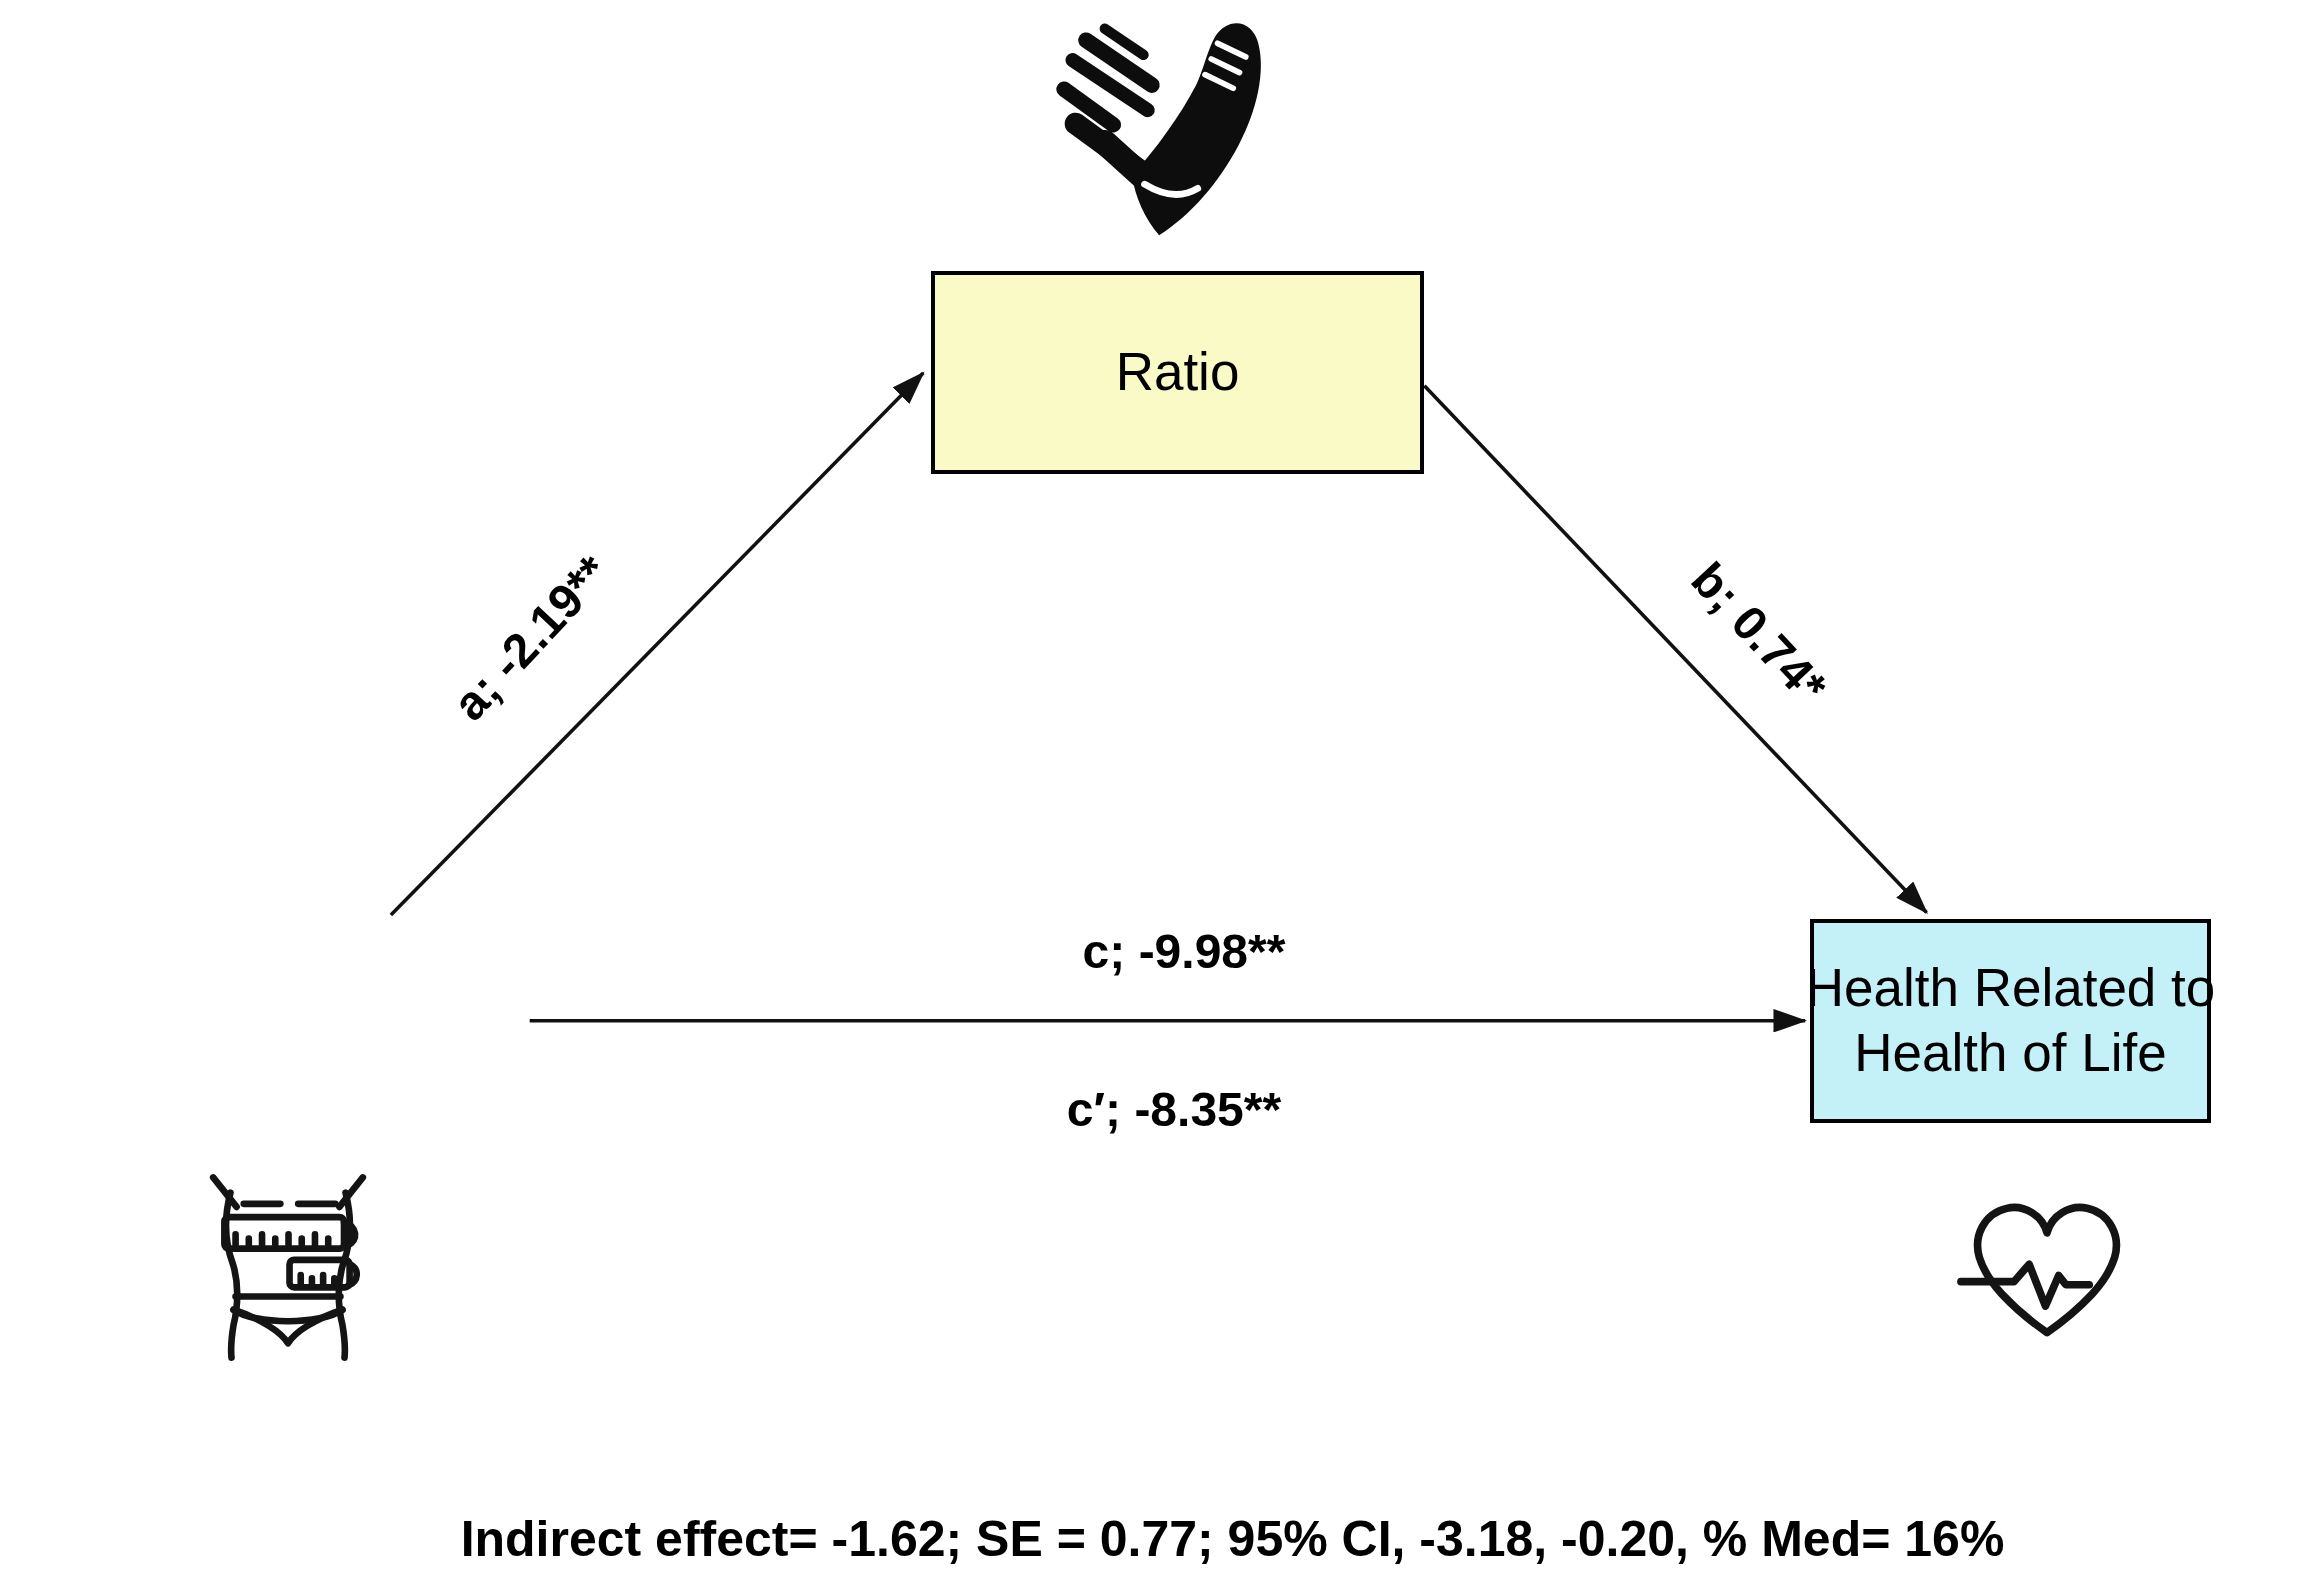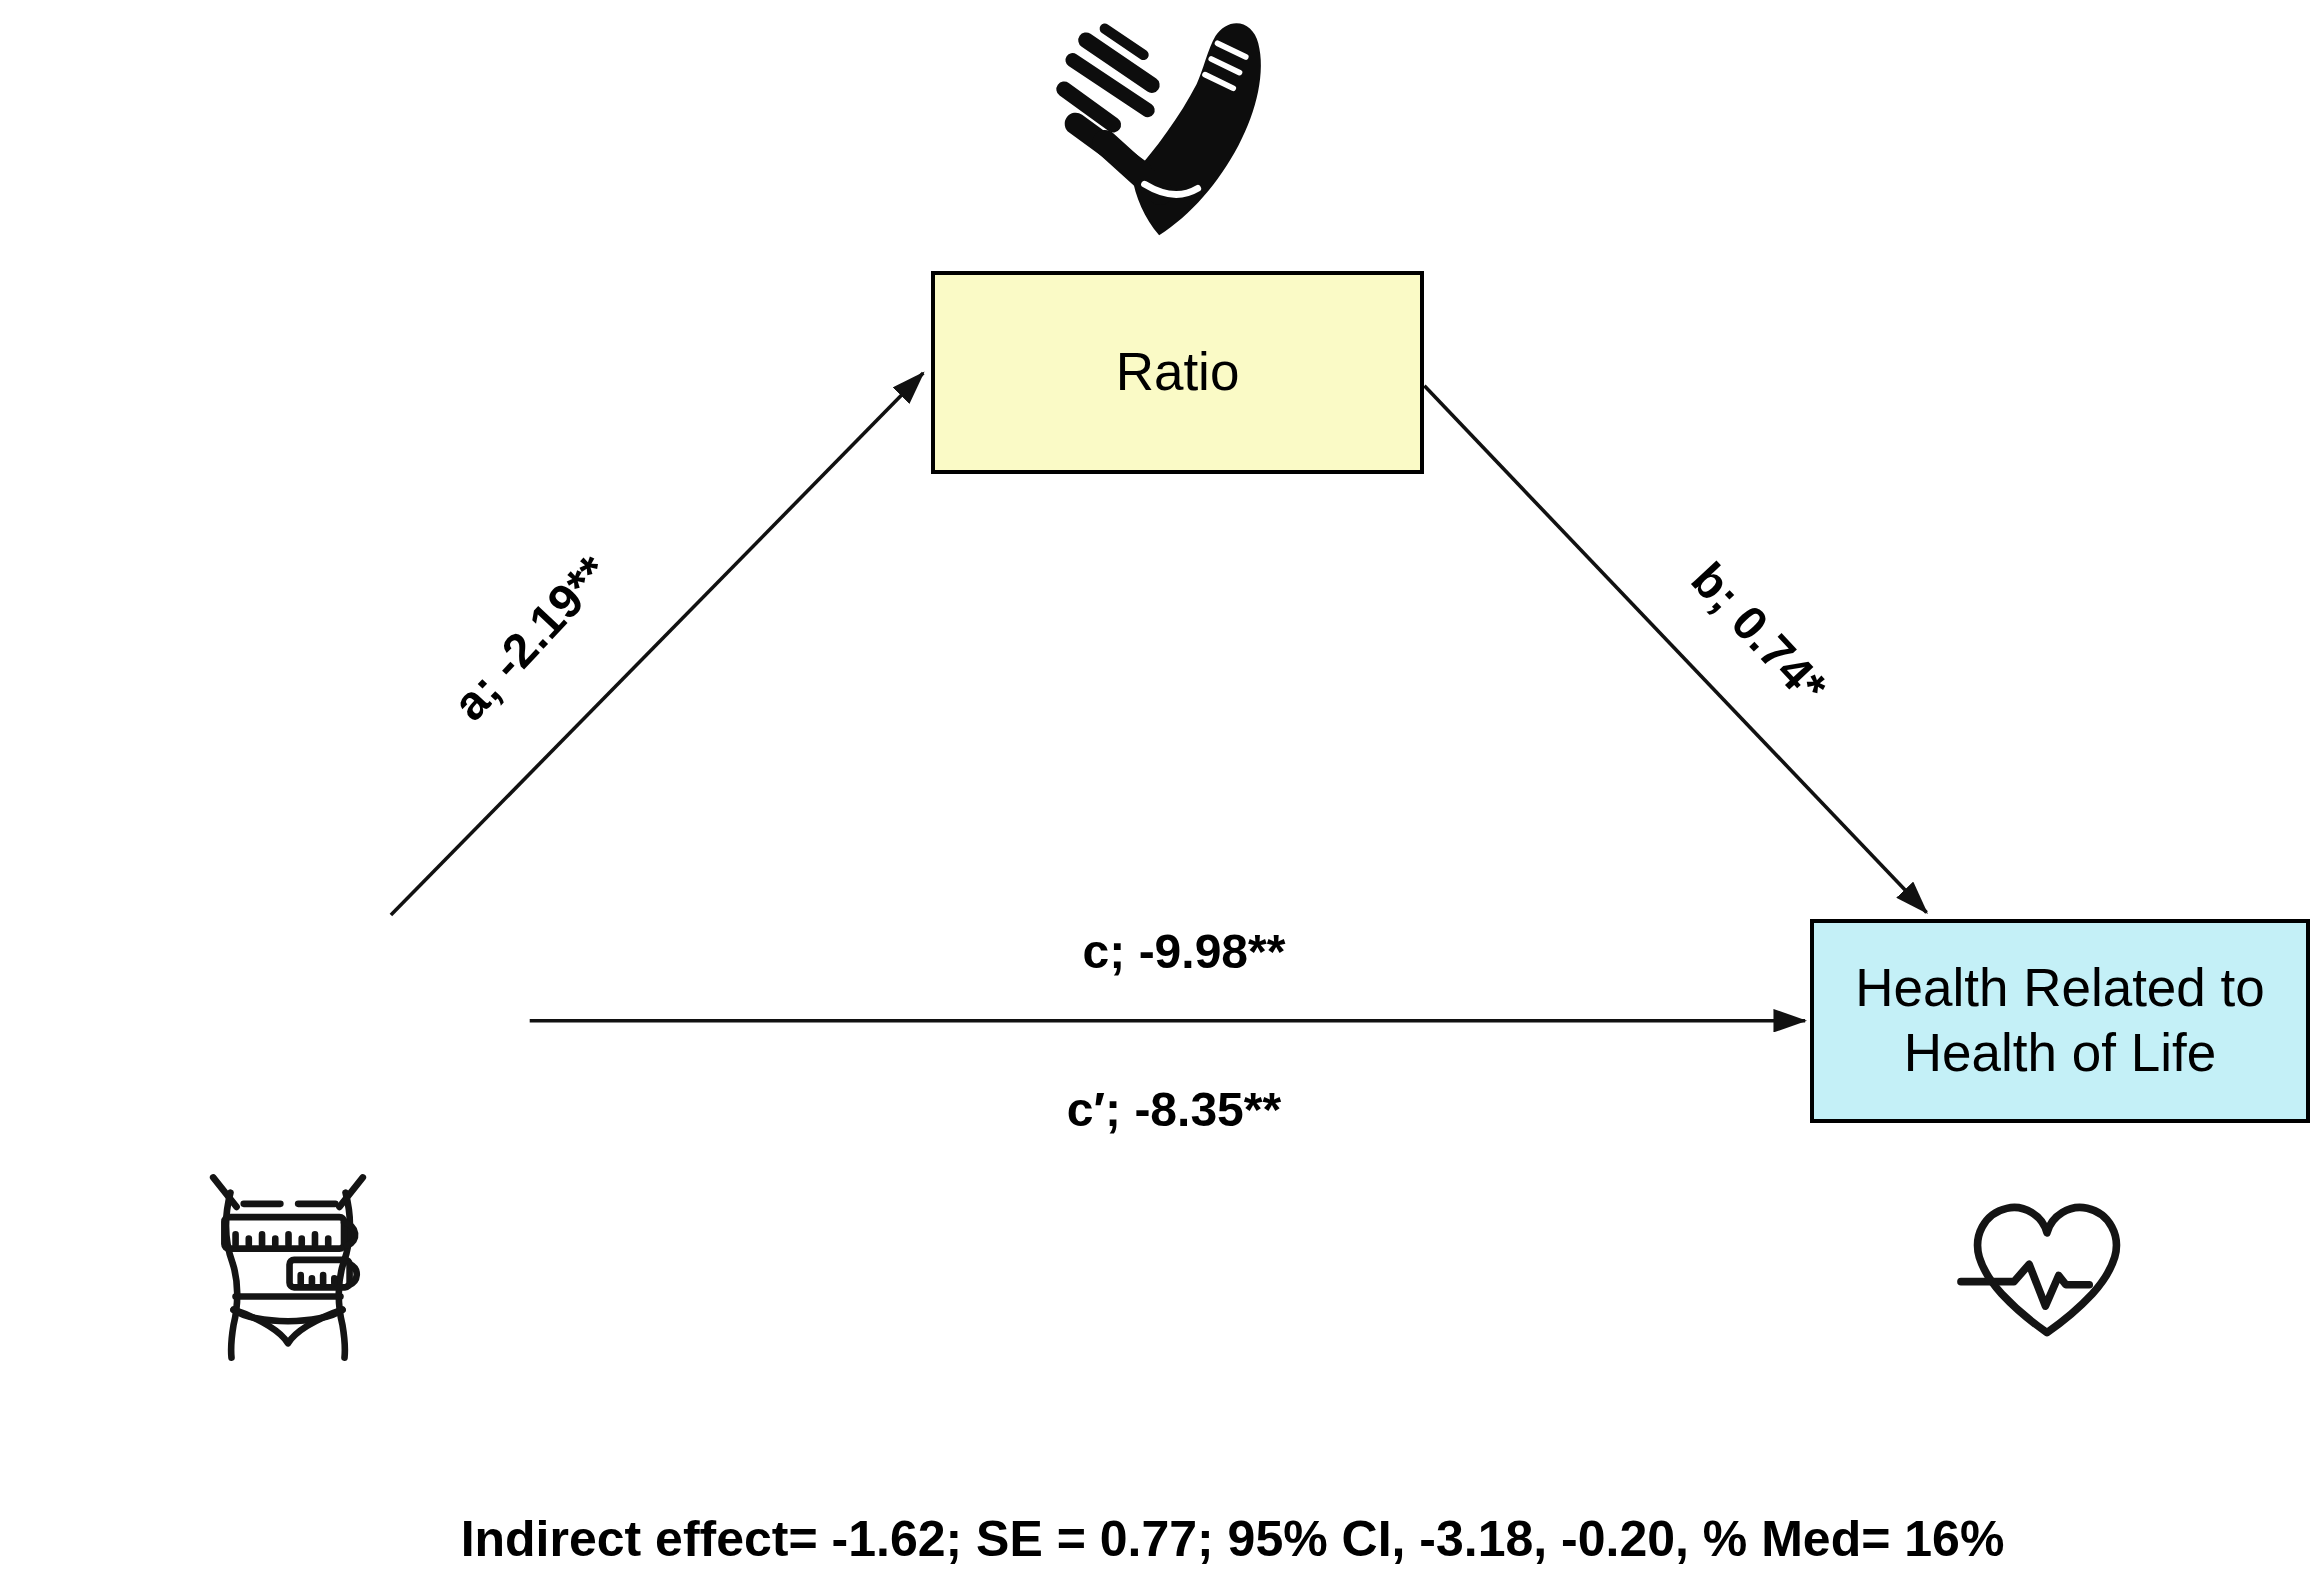--- a/index.html
+++ b/index.html
@@ -14,21 +14,21 @@
   .node{
     position:absolute;
     display:flex;flex-direction:column;align-items:center;justify-content:center;
     border:4.6px solid #000;
     box-sizing:border-box;
     font-size:53px;line-height:1.22;font-weight:400;
     text-align:center;white-space:nowrap;
   }
   .node-mediator{left:931px;top:271px;width:493px;height:203px;background:#fafac6;}
   .node-predictor{left:51px;top:915px;width:476px;height:204px;background:#fcc2f6;}
-  .node-outcome{left:1810px;top:919px;width:500px;height:204px;background:#c4f0f7;}
+  .node-outcome{left:1810px;top:919px;width:401px;height:204px;background:#c4f0f7;}
   .pathlabel{
     position:absolute;
     font-weight:700;font-size:48px;white-space:nowrap;
   }
   .label-a{left:531px;top:638px;transform:translate(-50%,-50%) rotate(-47deg);}
   .label-b{left:1759px;top:633px;transform:translate(-50%,-50%) rotate(47deg);}
   .label-c{left:1184px;top:951px;transform:translate(-50%,-50%);}
   .label-cprime{left:1174px;top:1109px;transform:translate(-50%,-50%);}
   .footer{
     position:absolute;left:146px;top:1510px;width:2173px;

